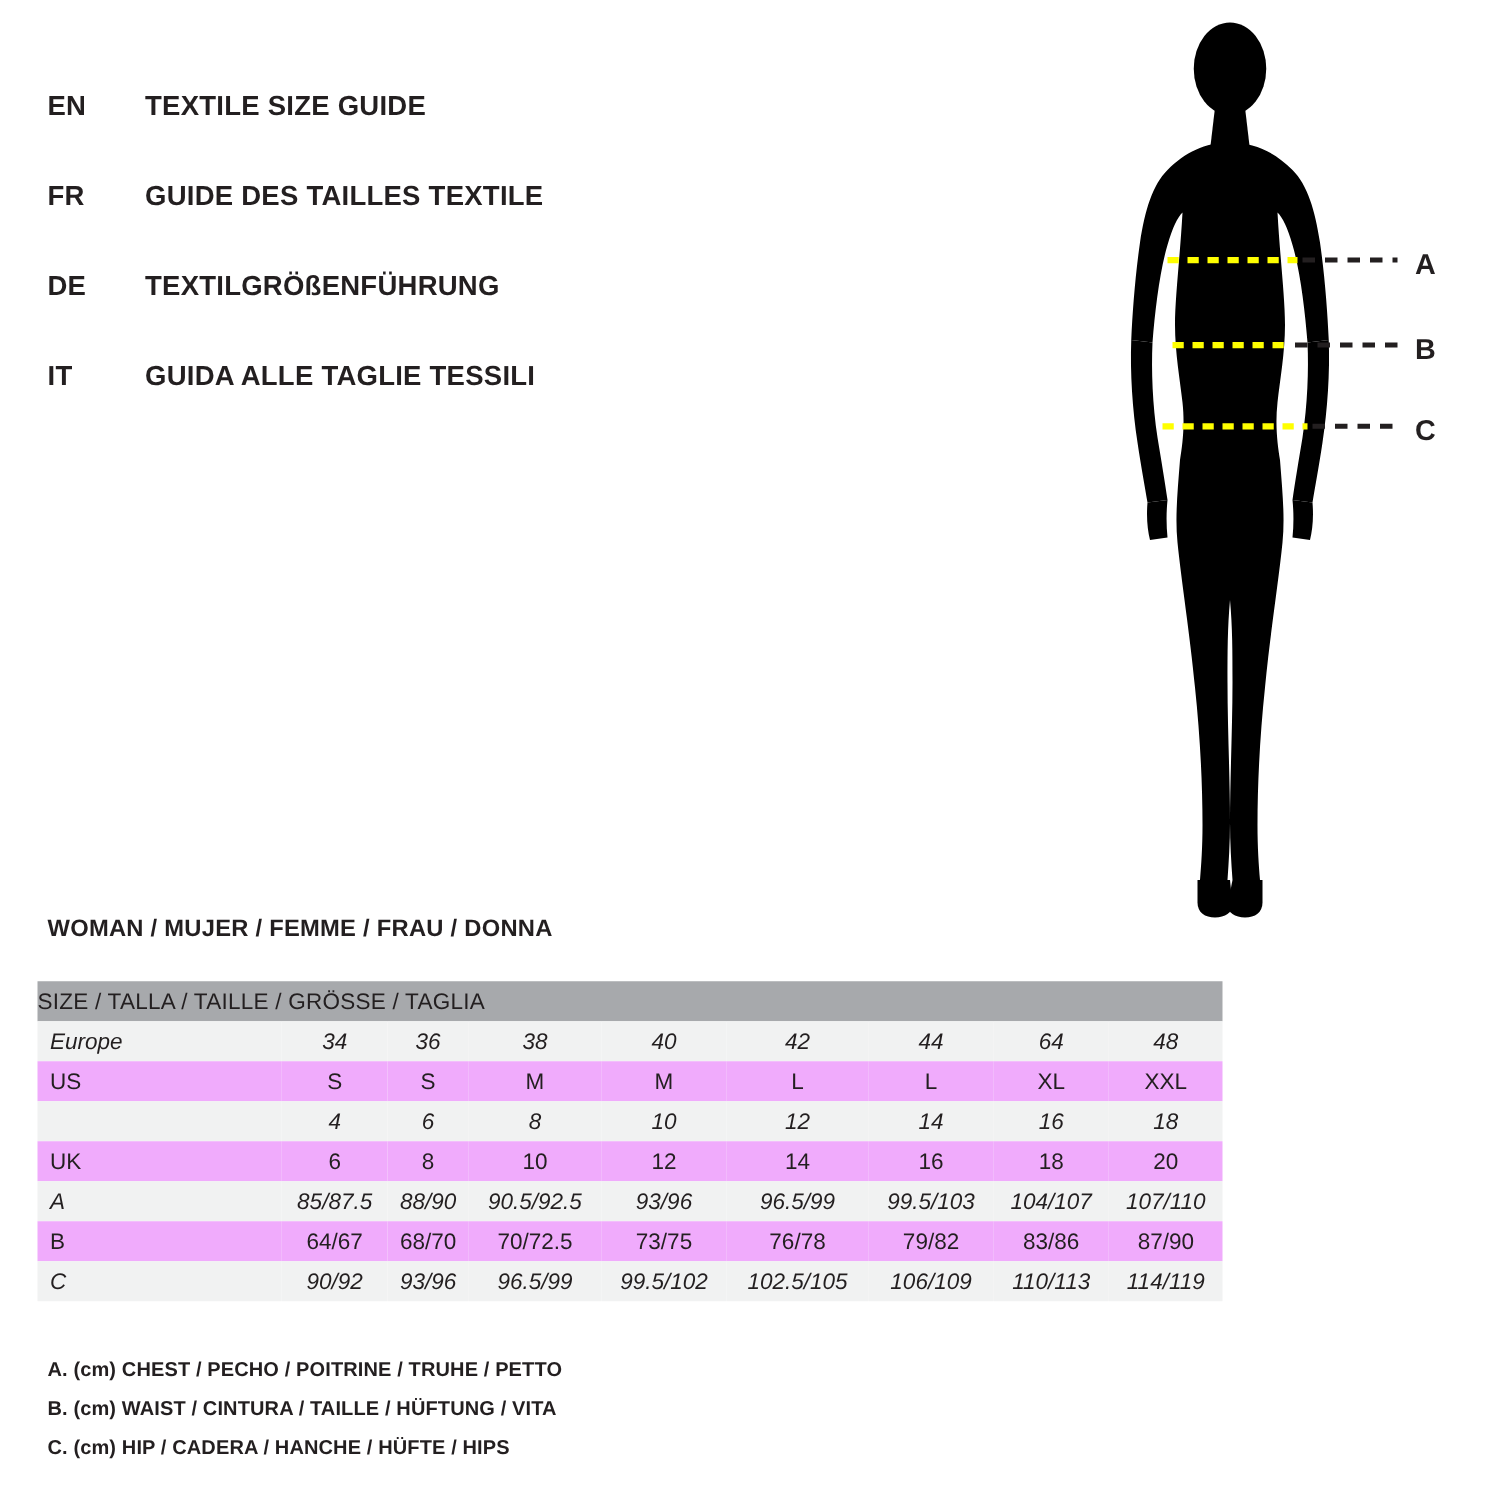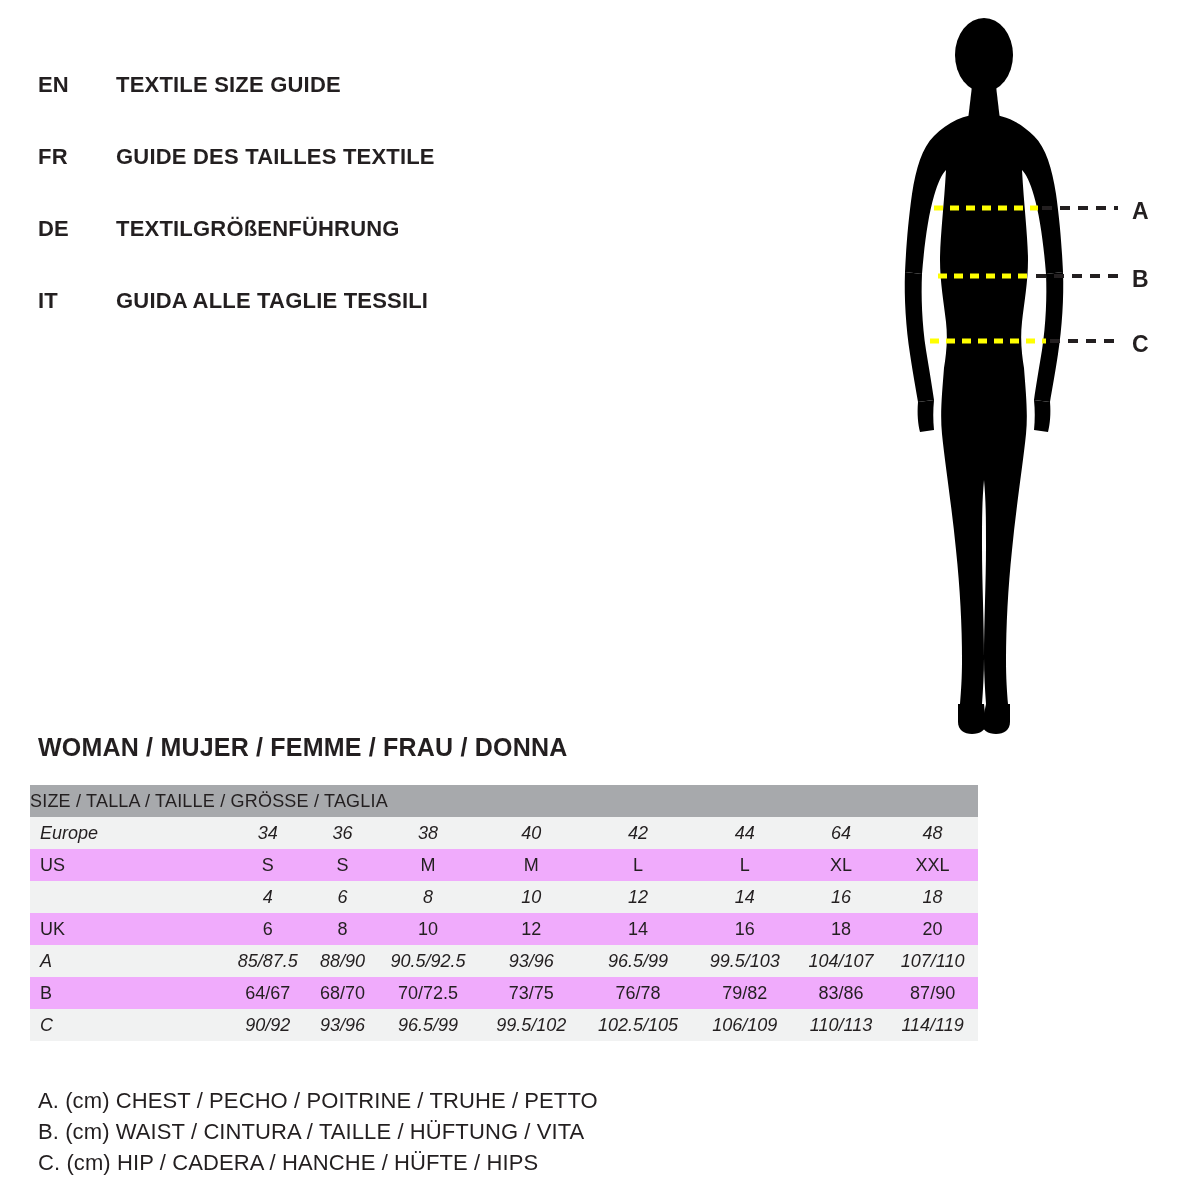--- a/index.html
+++ b/index.html
@@ -62,21 +62,21 @@
   }
   #label-a { top: 188px; }
   #label-b { top: 256px; }
   #label-c { top: 321px; }
 
   
   #gender-heading {
     position: absolute;
     left: 38px;
     top: 733px;
-    font-size: 25px;
+    font-size: 19px;
     font-weight: bold;
     letter-spacing: 0.2px;
   }
 
   
   #size-table {
     position: absolute;
     left: 30px;
     top: 785px;
     width: 948px;
@@ -116,22 +116,22 @@
   }
 
   
   #footnotes {
     position: absolute;
     left: 38px;
     top: 1088px;
     width: 800px;
   }
   .footnote {
-    font-size: 22px;
-    font-weight: normal;
+    font-size: 16px;
+    font-weight: bold;
     height: 31px;
     letter-spacing: 0.1px;
   }
 </style>
 </head>
 <body>
 
 <div id="title-block">
   <div class="title-row">
     <span class="title-lang">EN</span>

